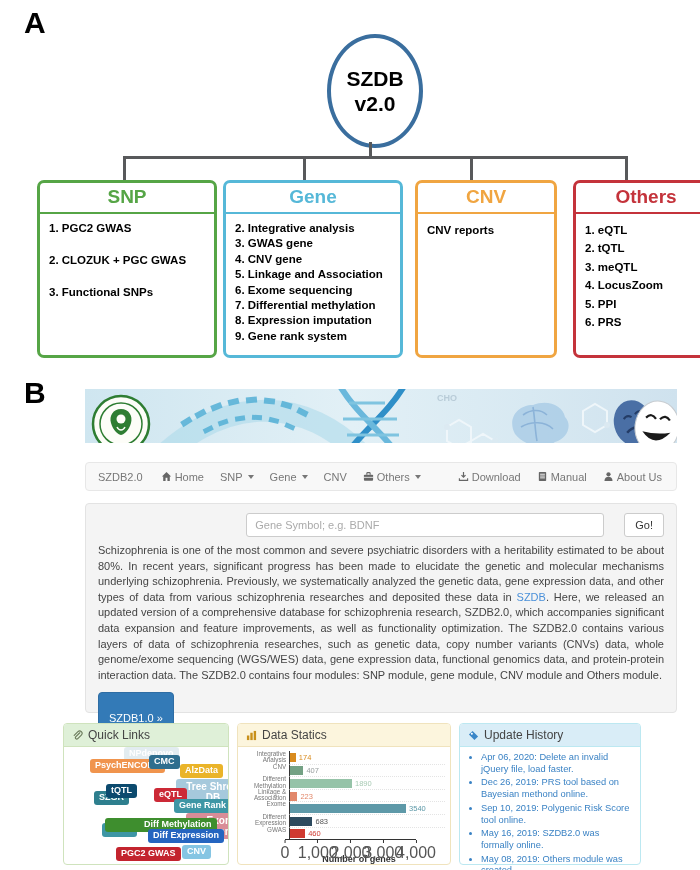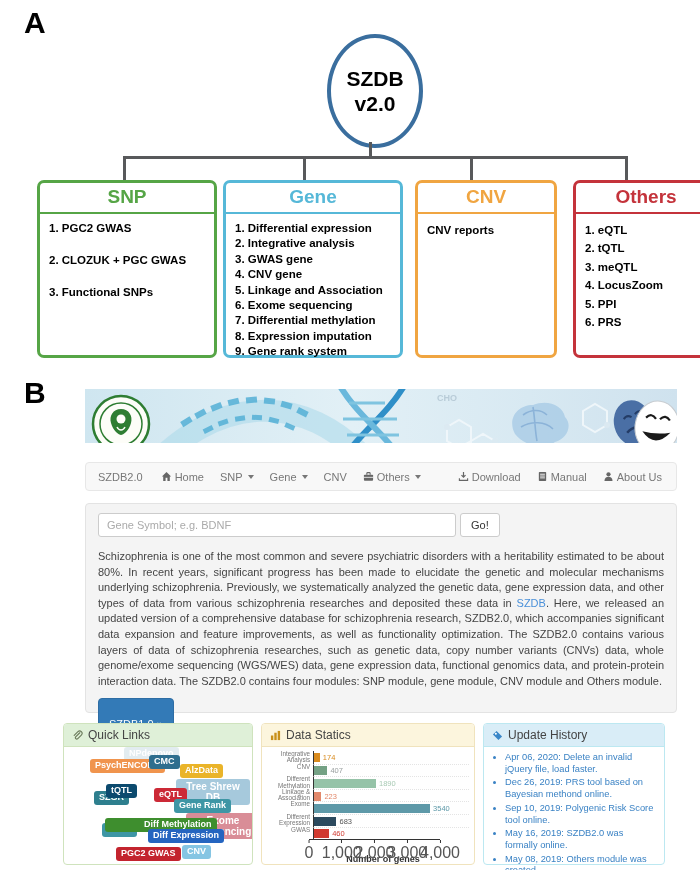--- a/index.html
+++ b/index.html
@@ -21,31 +21,31 @@
   
   #panel-b{position:absolute;left:0;top:376px;width:700px;height:494px;}
   #banner{position:absolute;left:85px;top:13px;width:592px;height:54px;overflow:hidden;}
   #navbar{position:absolute;left:85px;top:86px;width:592px;height:29px;background:#f8f8f8;border:1px solid #e7e7e7;border-radius:4px;box-sizing:border-box;display:flex;align-items:center;font-size:11px;color:#777;}
   .nav-item{display:flex;align-items:center;gap:3px;padding:0 8px;cursor:pointer;white-space:nowrap;}
   .nav-brand{padding:0 10px 0 12px;color:#777;}
   .nav-right{margin-left:auto;display:flex;align-items:center;padding-right:6px;}
   .caret{width:0;height:0;border-left:3.5px solid transparent;border-right:3.5px solid transparent;border-top:4px solid #777;margin-left:2px;}
   .nav-ico{display:inline-flex;}
   #well{position:absolute;left:85px;top:127px;width:592px;height:210px;background:#f4f4f4;border:1px solid #e3e3e3;border-radius:4px;box-sizing:border-box;padding:9px 12px;}
-  #search-row{display:flex;justify-content:flex-start;align-items:center;gap:4px;margin-bottom:12px;}
+  #search-row{display:flex;justify-content:flex-end;align-items:center;gap:20px;margin-bottom:6px;}
   #search-input{width:340px;height:22px;border:1px solid #ccc;border-radius:3px;padding:0 8px;font-size:11px;color:#555;background:#fff;}
   #search-input::placeholder{color:#aaa;}
   #go-button{height:24px;padding:0 10px;background:#fff;border:1px solid #ccc;border-radius:3px;font-size:11px;color:#333;cursor:pointer;}
   #intro-text{font-size:11px;color:#444;line-height:1.42;text-align:justify;}
   .text-link{color:#4a90d9;cursor:pointer;}
   #szdb1-button{margin-top:9px;display:inline-block;background:#337ab7;border:1px solid #2e6da4;color:#fff;font-size:11px;padding:19px 10px;border-radius:4px;cursor:pointer;}
   #bottom-panels{position:absolute;left:63px;top:347px;width:622px;height:142px;display:flex;gap:8px;}
   .bpanel{border:1px solid;border-radius:4px;background:#fff;box-sizing:border-box;display:flex;flex-direction:column;}
   .bpanel-head{display:flex;align-items:center;gap:5px;font-size:12px;color:#444;padding:4px 8px;border-bottom:1px solid;border-radius:3px 3px 0 0;}
-  #ql-panel{width:190px;border-color:#cfe3bd;}
+  #ql-panel{width:166px;border-color:#cfe3bd;}
   #ql-panel .bpanel-head{background:#dff0d8;border-bottom-color:#cfe3bd;}
   #ds-panel{width:214px;border-color:#f0e3bd;}
   #ds-panel .bpanel-head{background:#fcf5dd;border-bottom-color:#f0e3bd;}
   #uh-panel{width:182px;border-color:#bce8f1;}
   #uh-panel .bpanel-head{background:#d9edf7;border-bottom-color:#bce8f1;}
   #ql-body{position:relative;flex:1;overflow:hidden;}
   .ql-tag{position:absolute;color:#fff;font-weight:bold;font-size:9px;padding:2px 5px;border-radius:3px;white-space:nowrap;cursor:pointer;line-height:1.1;text-align:center;}
   .ql-tag.big{font-size:10px;white-space:normal;width:64px;}
   .ql-tag.faint{opacity:.42;}
   
@@ -88,21 +88,20 @@
         <ul class="module-items spacing-loose">
           <li>1. PGC2 GWAS</li>
           <li>2. CLOZUK + PGC GWAS</li>
           <li>3. Functional SNPs</li>
         </ul>
       </div>
       <div class="module-box" style="border-color: rgb(86, 184, 216); width: 174px; margin-left: 6px;">
         <div class="module-title" style="color: rgb(86, 184, 216);">Gene</div>
         <div class="module-sep" style="border-top-color: rgb(86, 184, 216);"></div>
         <ul class="module-items spacing-tight">
-          <li>1. Differential expression</li>
           <li>2. Integrative analysis</li>
           <li>3. GWAS gene</li>
           <li>4. CNV gene</li>
           <li>5. Linkage and Association</li>
           <li>6. Exome sequencing</li>
           <li>7. Differential methylation</li>
           <li>8. Expression imputation</li>
           <li>9. Gene rank system</li>
         </ul>
       </div>

